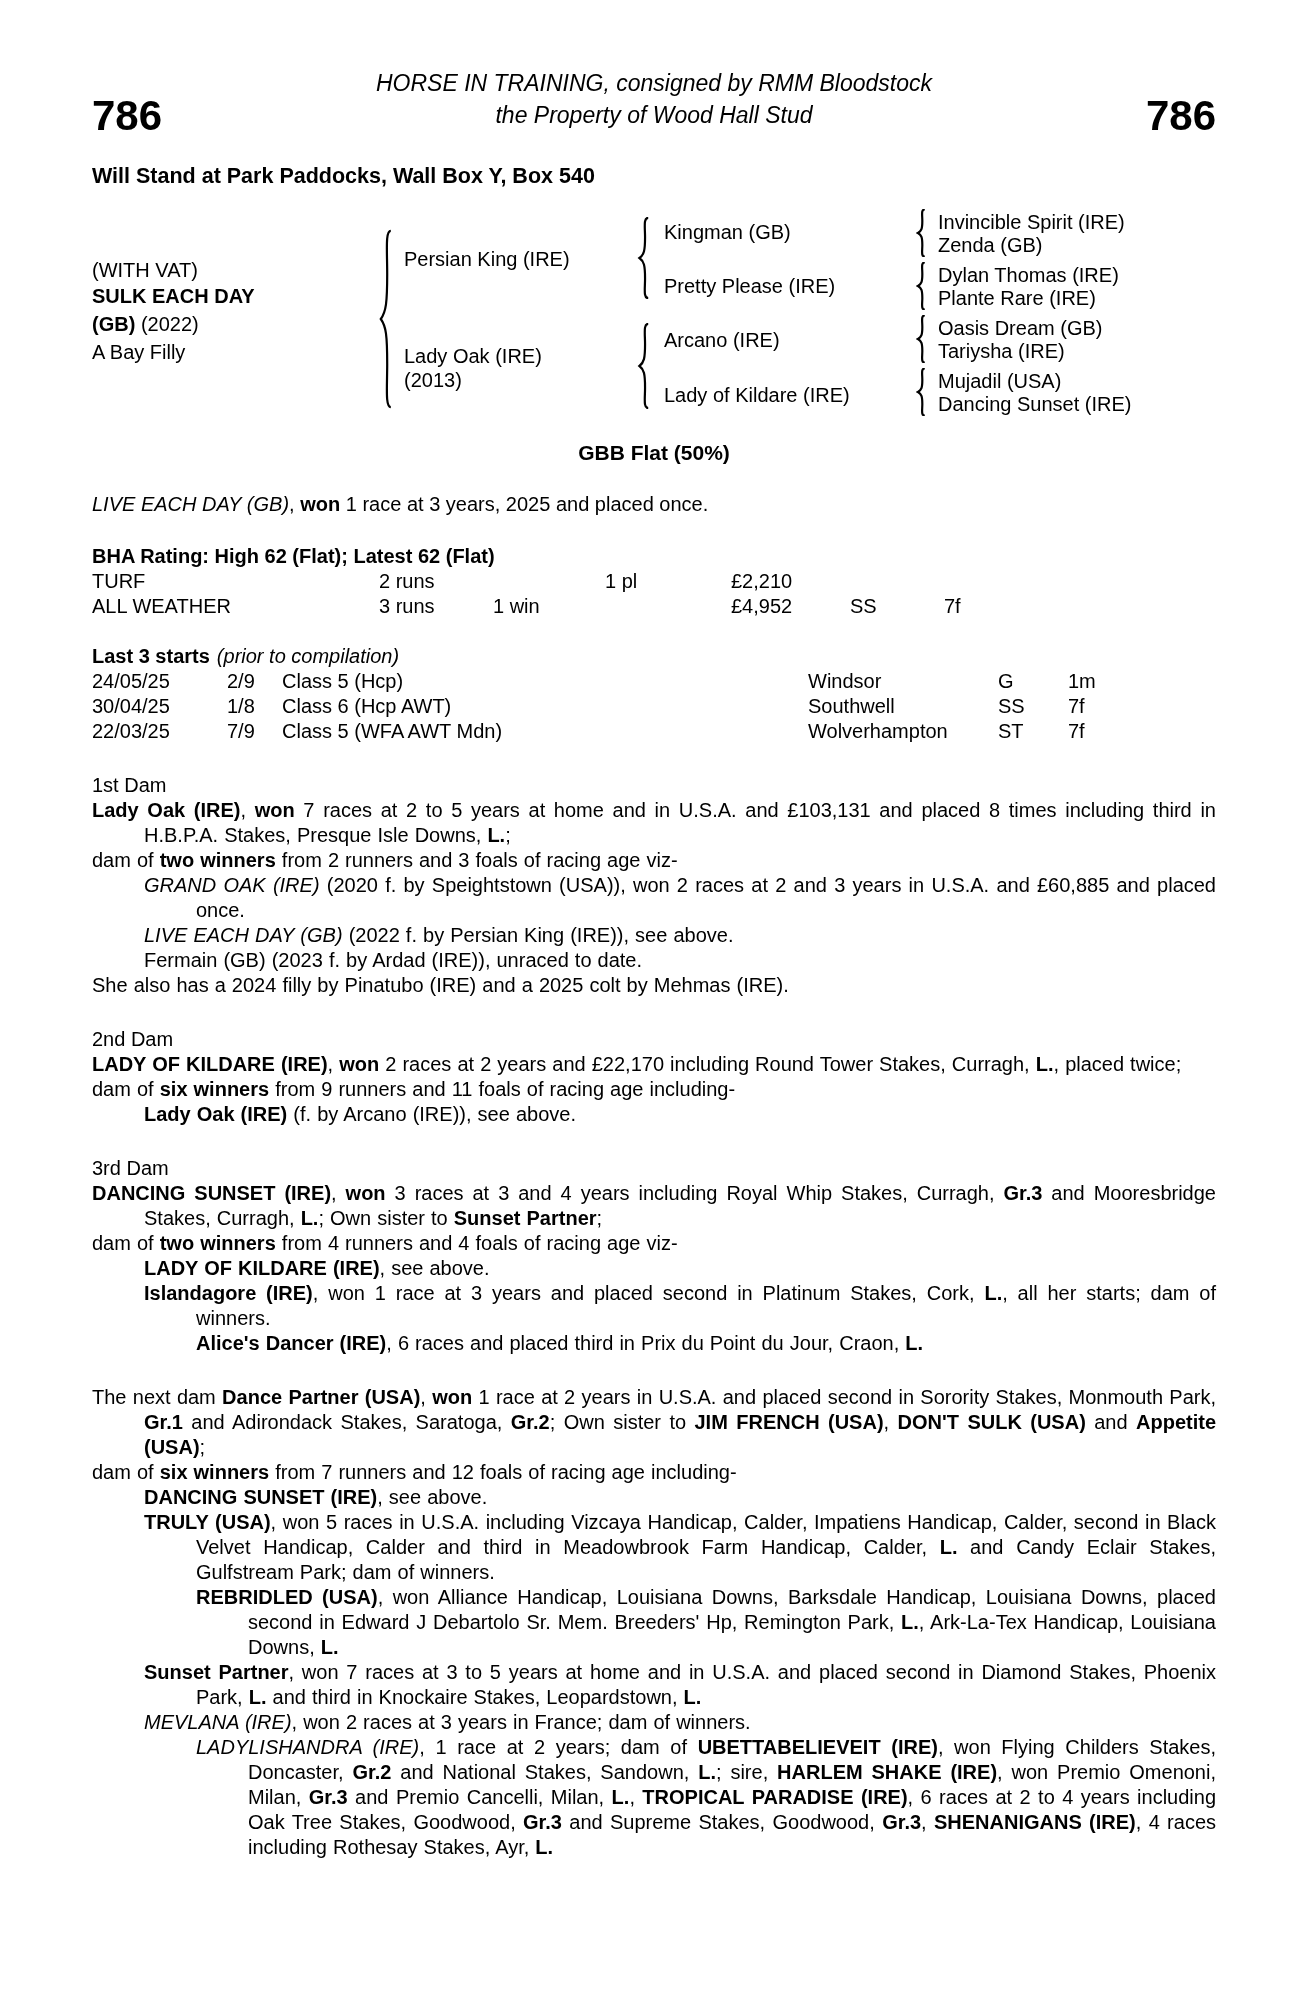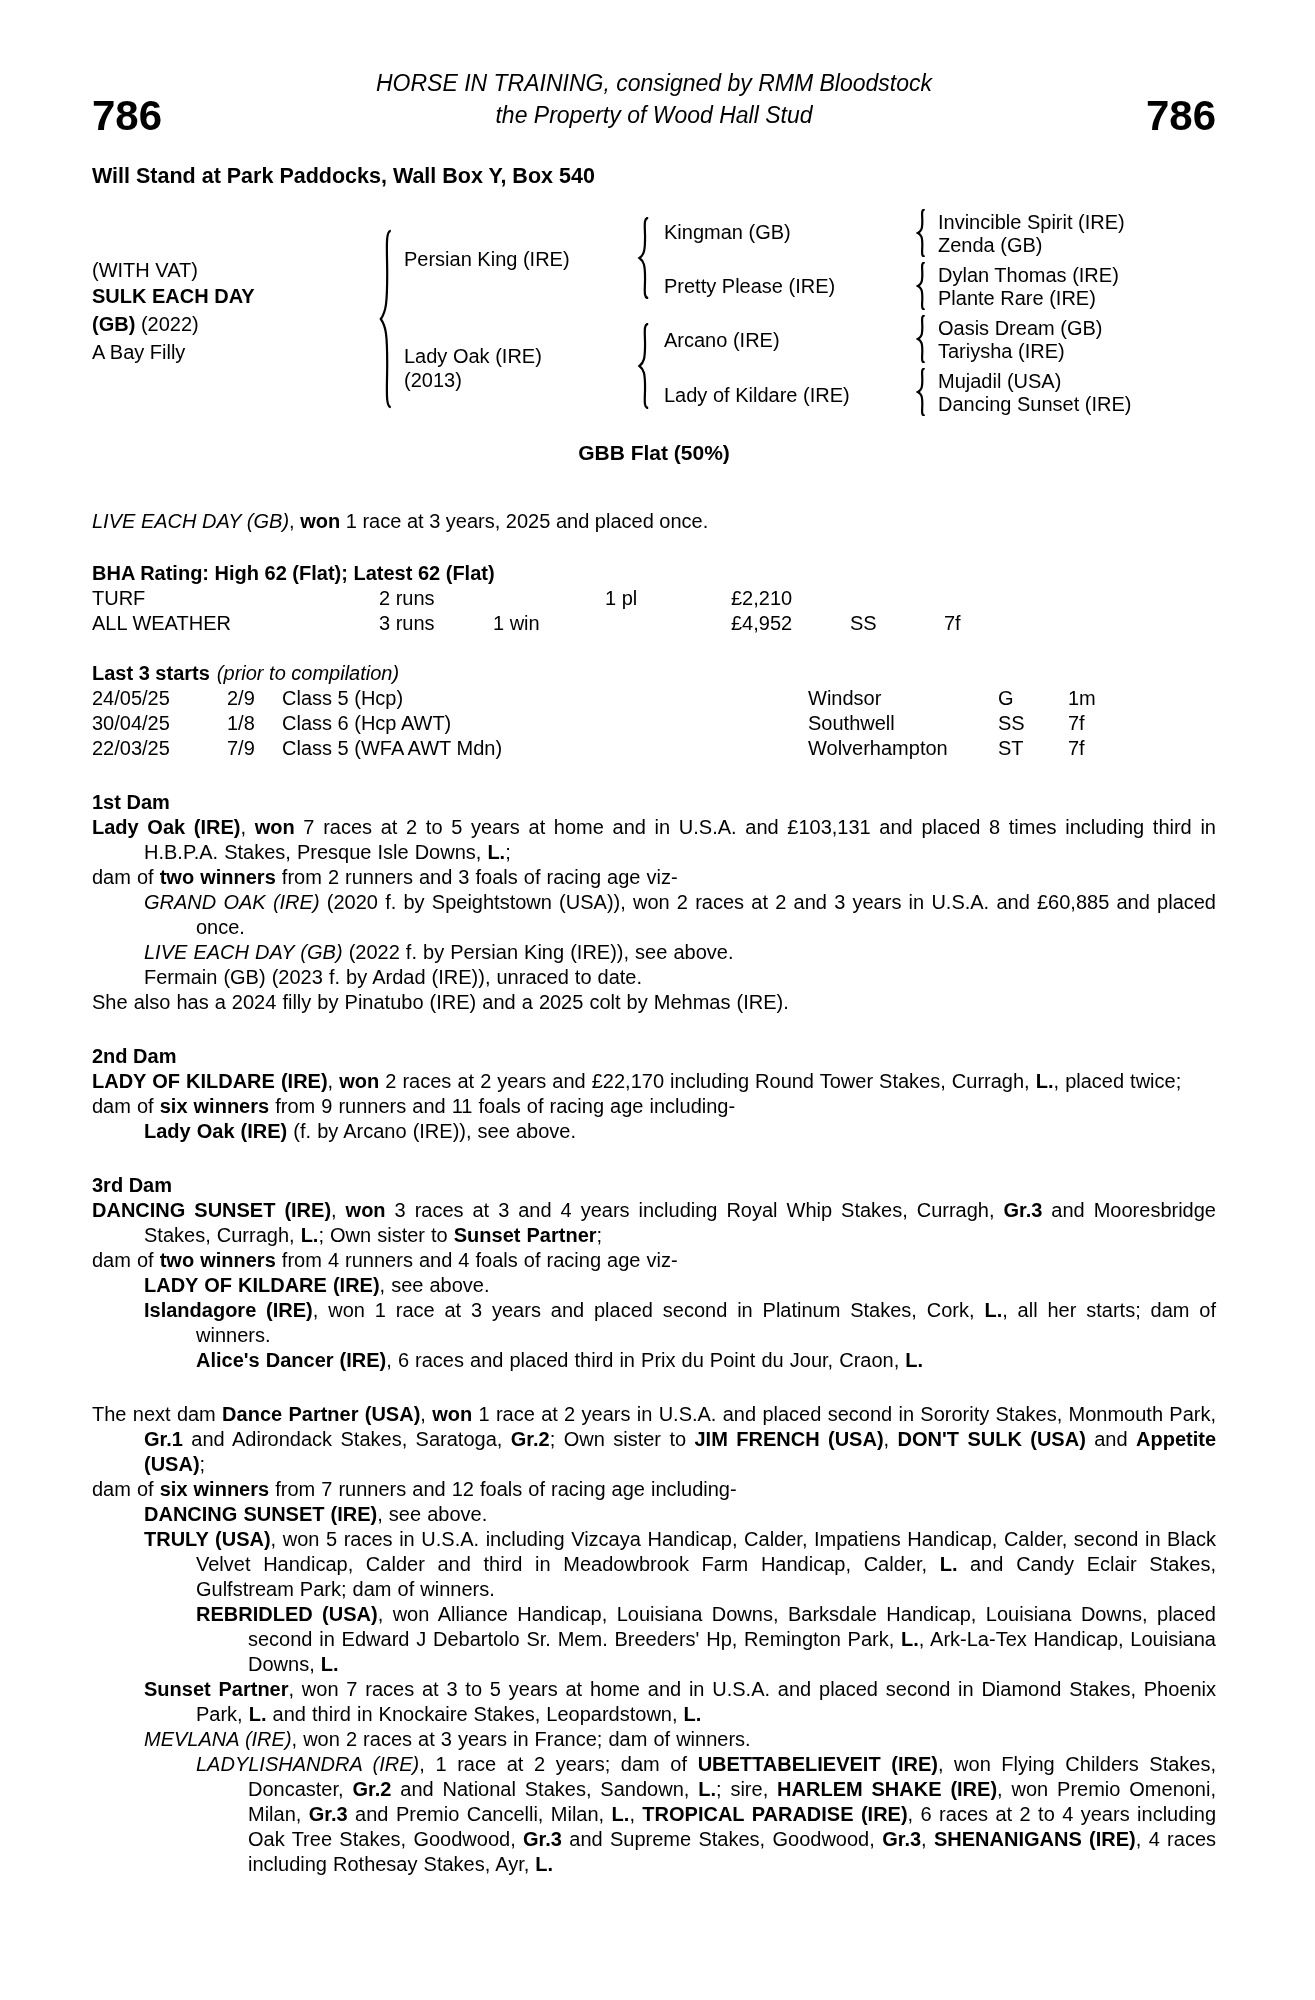--- a/index.html
+++ b/index.html
@@ -31,32 +31,32 @@
   .py-gg1{top:6px;} .py-gg2{top:29px;} .py-gg3{top:59px;} .py-gg4{top:82px;}
   .py-gg5{top:112px;} .py-gg6{top:135px;} .py-gg7{top:165px;} .py-gg8{top:188px;}
   .brace{position:absolute;}
   .br-main{left:286px;top:24px;width:16px;height:180px;}
   .br-gp1{left:545px;top:12px;width:14px;height:82px;}
   .br-gp2{left:545px;top:118px;width:14px;height:86px;}
   .br-gg{left:824px;width:11px;height:48px;}
   .br-gg1{top:4px;} .br-gg2{top:57px;} .br-gg3{top:110px;} .br-gg4{top:163px;}
   
   .gbb-line{text-align:center;font-weight:bold;font-size:21px;margin-top:20px;}
-  .race-summary{margin-top:44px;}
+  .race-summary{margin-top:27px;}
   .bha-line{font-weight:bold;margin-top:27px;}
   .stats-row{white-space:nowrap;}
   .sc{display:inline-block;vertical-align:top;white-space:nowrap;}
   .sc1{width:287px;} .sc2{width:114px;} .sc3{width:112px;} .sc4{width:126px;} .sc5{width:119px;} .sc6{width:94px;} .sc7{width:80px;}
   .last3{margin-top:25px;}
   .last3-title .i{margin-left:7px;}
   .lc{display:inline-block;vertical-align:top;white-space:nowrap;}
   .lc1{width:135px;} .lc2{width:55px;} .lc3{width:526px;} .lc4{width:190px;} .lc5{width:70px;} .lc6{width:80px;}
   
   .dam-section{margin-top:29px;}
-  .dam-heading{font-size:20px;font-weight:bold;margin:0;line-height:25px;}
+  .dam-heading{font-size:20px;font-weight:normal;margin:0;line-height:25px;}
   .dam-heading:empty{display:none;}
   .para{margin:0;text-align:justify;word-spacing:0.5px;}
   p{margin:0;}
 </style>
 </head>
 <body>
 
 <div class="page">
 
   <div class="consign-line">HORSE IN TRAINING, consigned by RMM Bloodstock</div>

